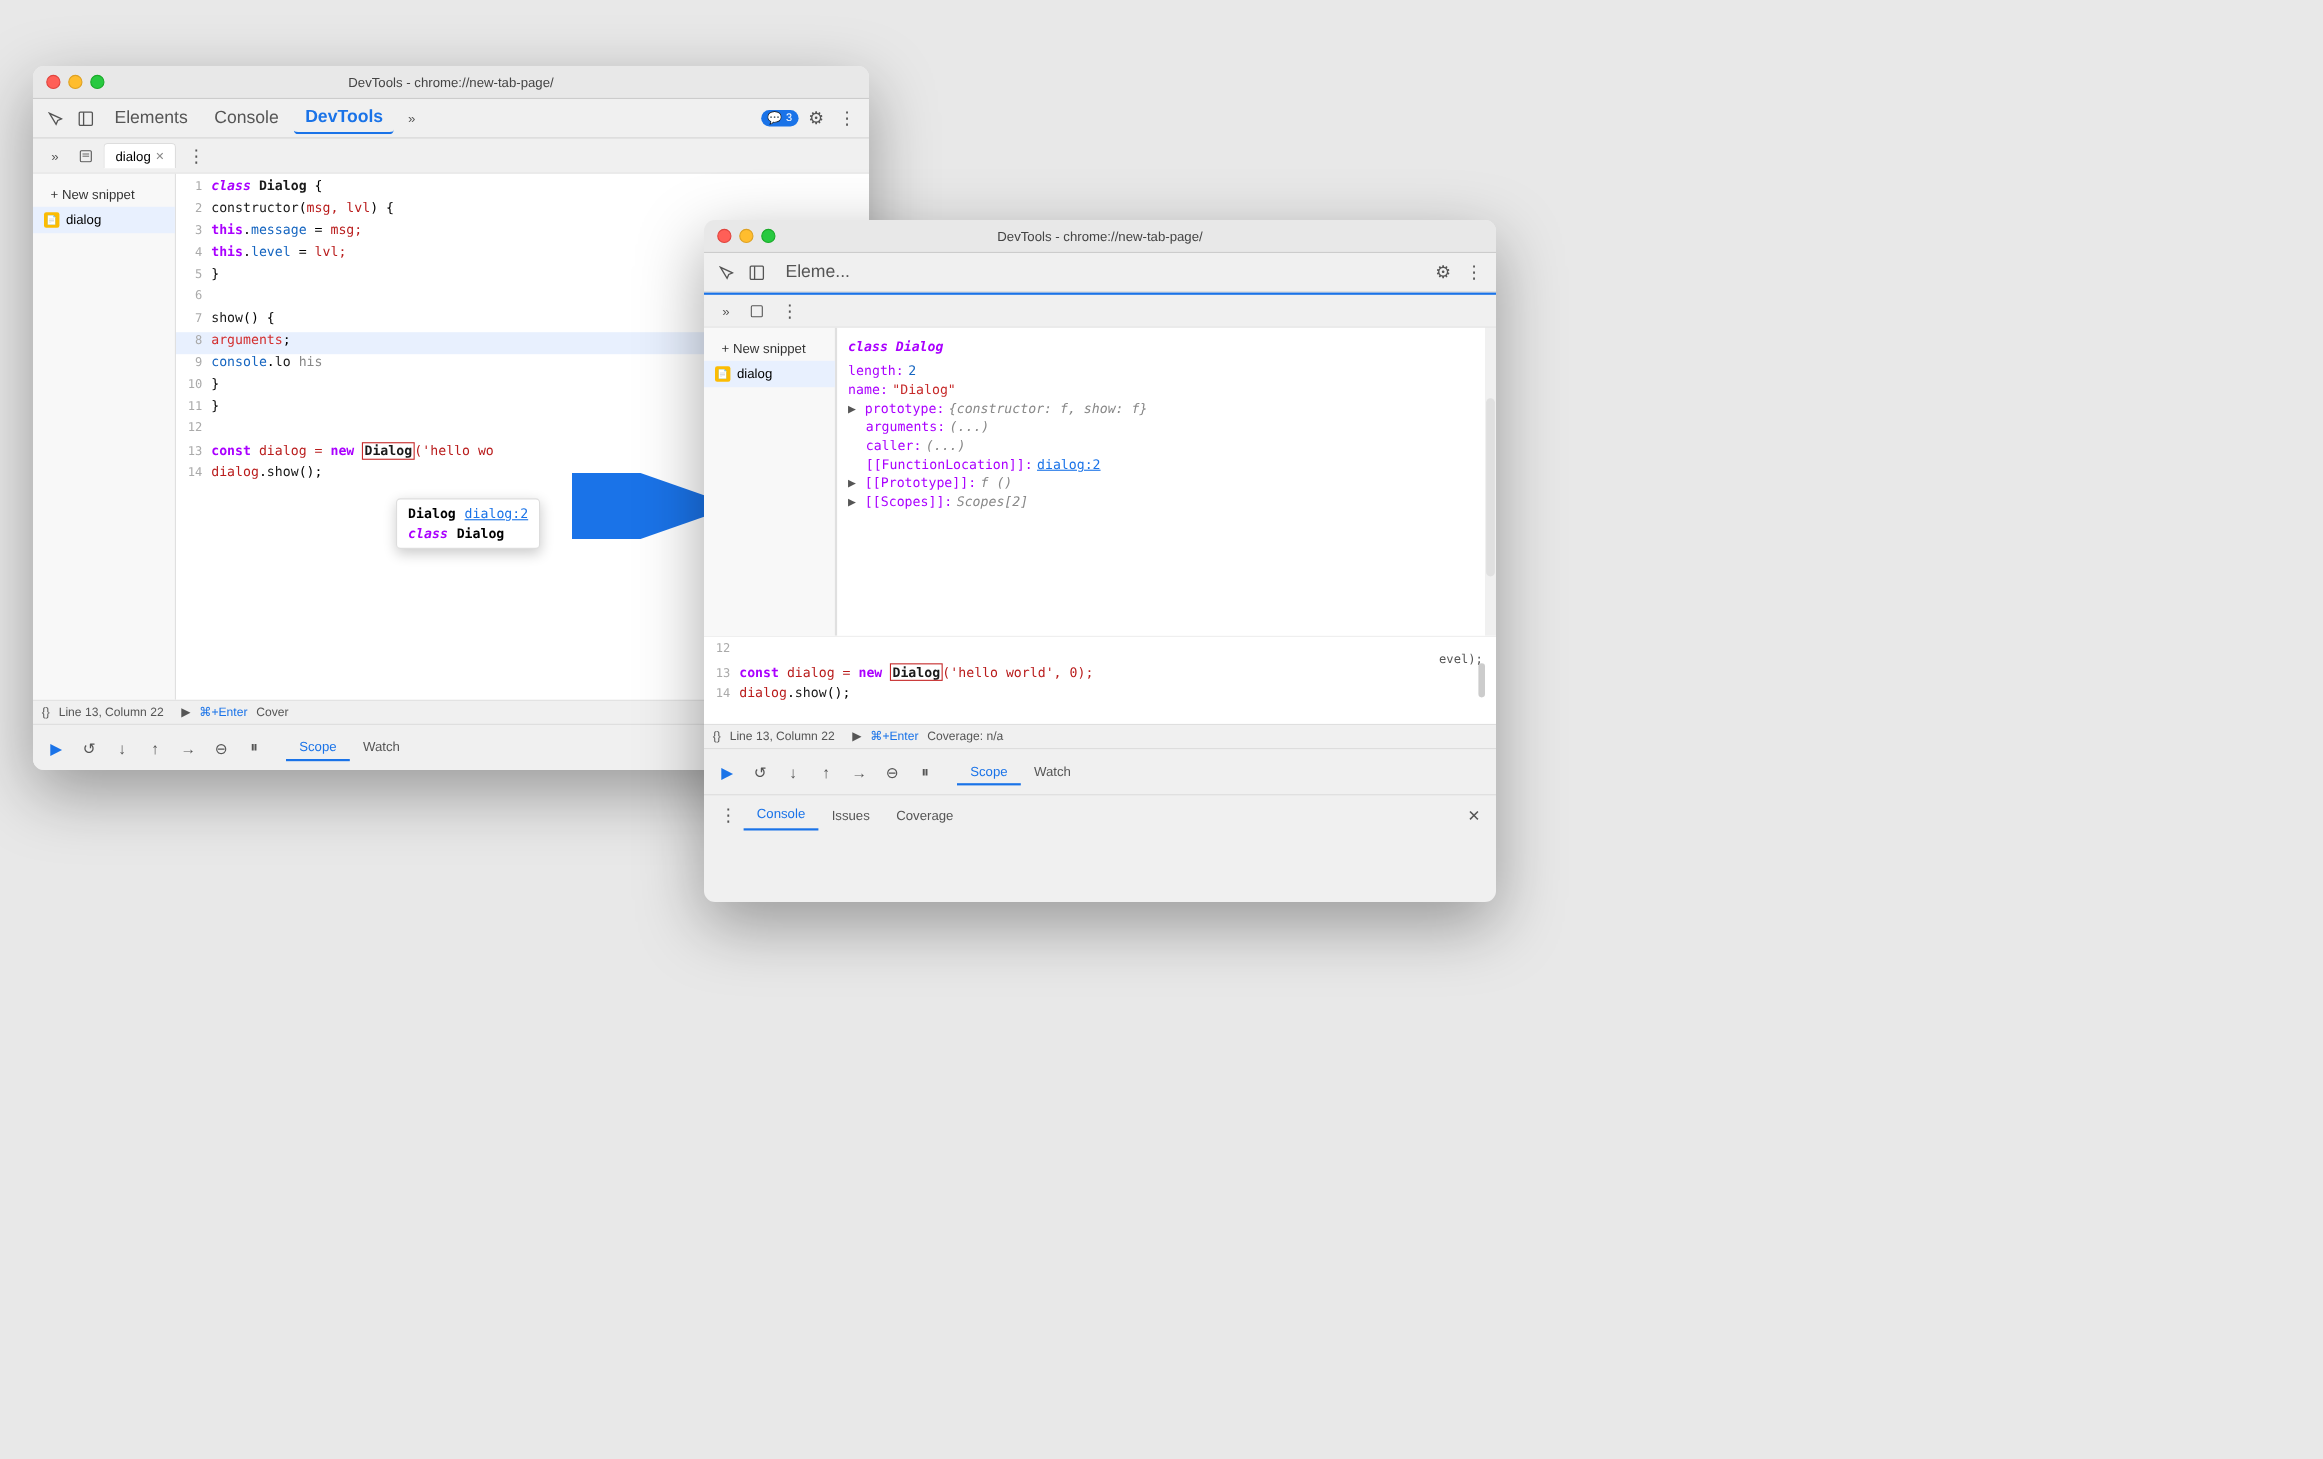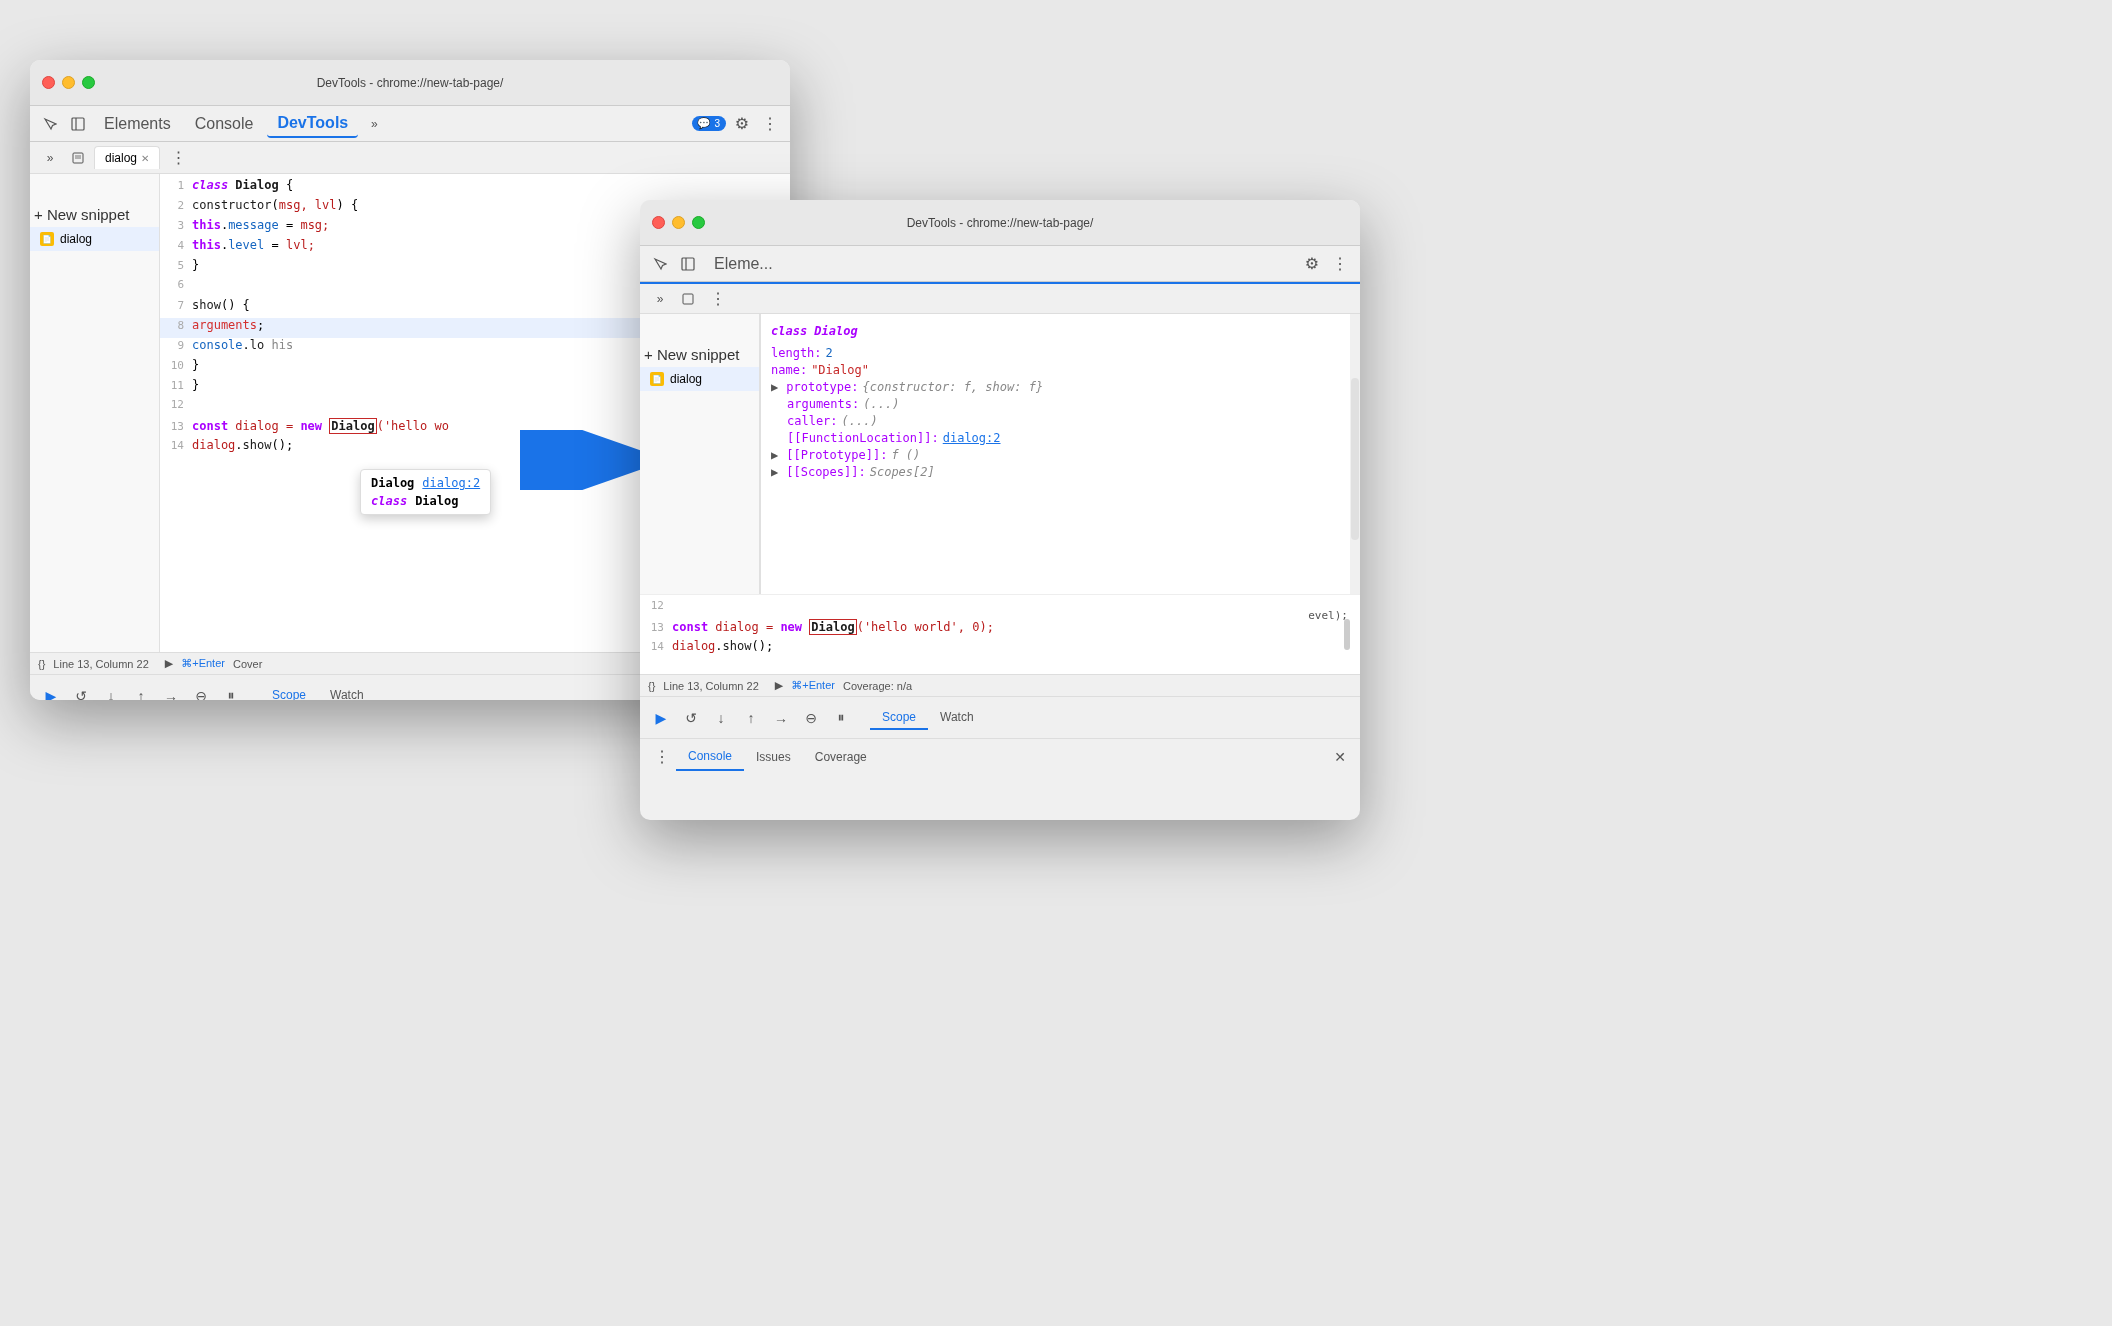--- a/index.html
+++ b/index.html
@@ -35,21 +35,21 @@
       width: 720px;
       height: 620px;
       top: 200px;
       left: 640px;
       z-index: 3;
     }
 
     
     .title-bar {
       background: #e8e8e8;
-      height: 46px;
+      height: 30px;
       display: flex;
       align-items: center;
       padding: 0 12px;
       position: relative;
       border-bottom: 1px solid #ccc;
     }
 
     .traffic-lights {
       display: flex;
       gap: 7px;
@@ -147,28 +147,27 @@
     .sidebar {
       width: 130px;
       background: #f8f8f8;
       border-right: 1px solid #e0e0e0;
       display: flex;
       flex-direction: column;
       padding: 8px 0;
     }
 
     .new-snippet-btn {
-      font-size: 15px;
+      font-size: 12px;
       color: #333;
-      padding: 4px 4px;
+      padding: 4px 16px;
       cursor: pointer;
       display: flex;
       align-items: center;
       gap: 4px;
-      margin-top: 20px;
     }
 
     .sidebar-item {
       display: flex;
       align-items: center;
       gap: 6px;
       padding: 5px 10px;
       font-size: 12px;
       cursor: pointer;
       background: #e8f0fe;

